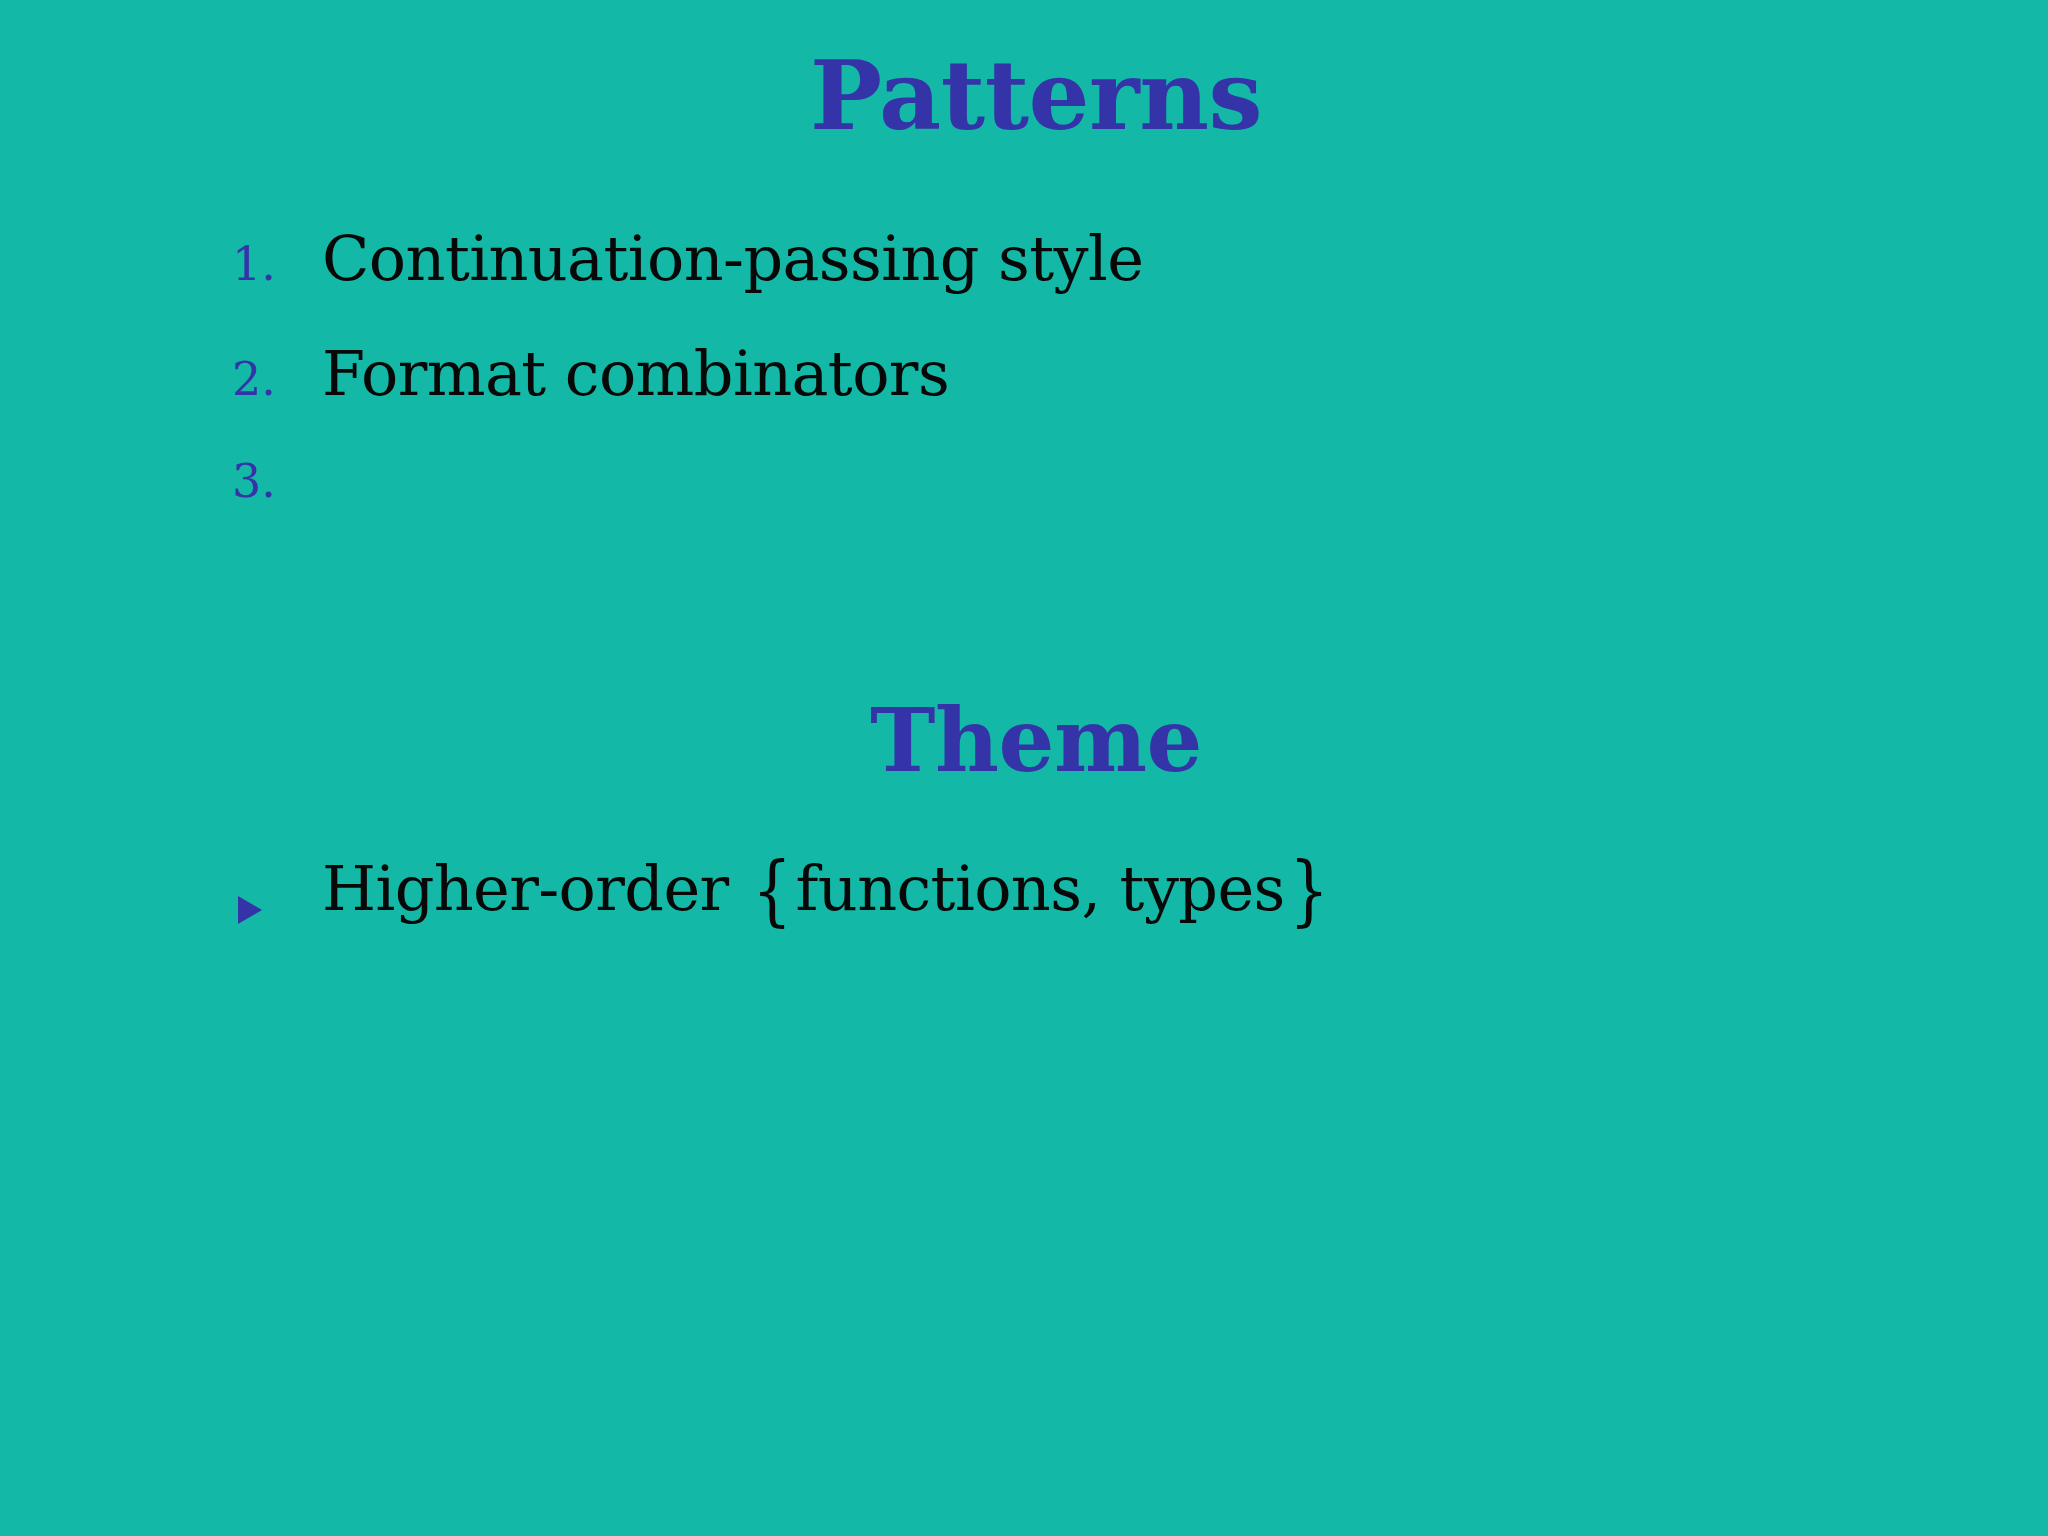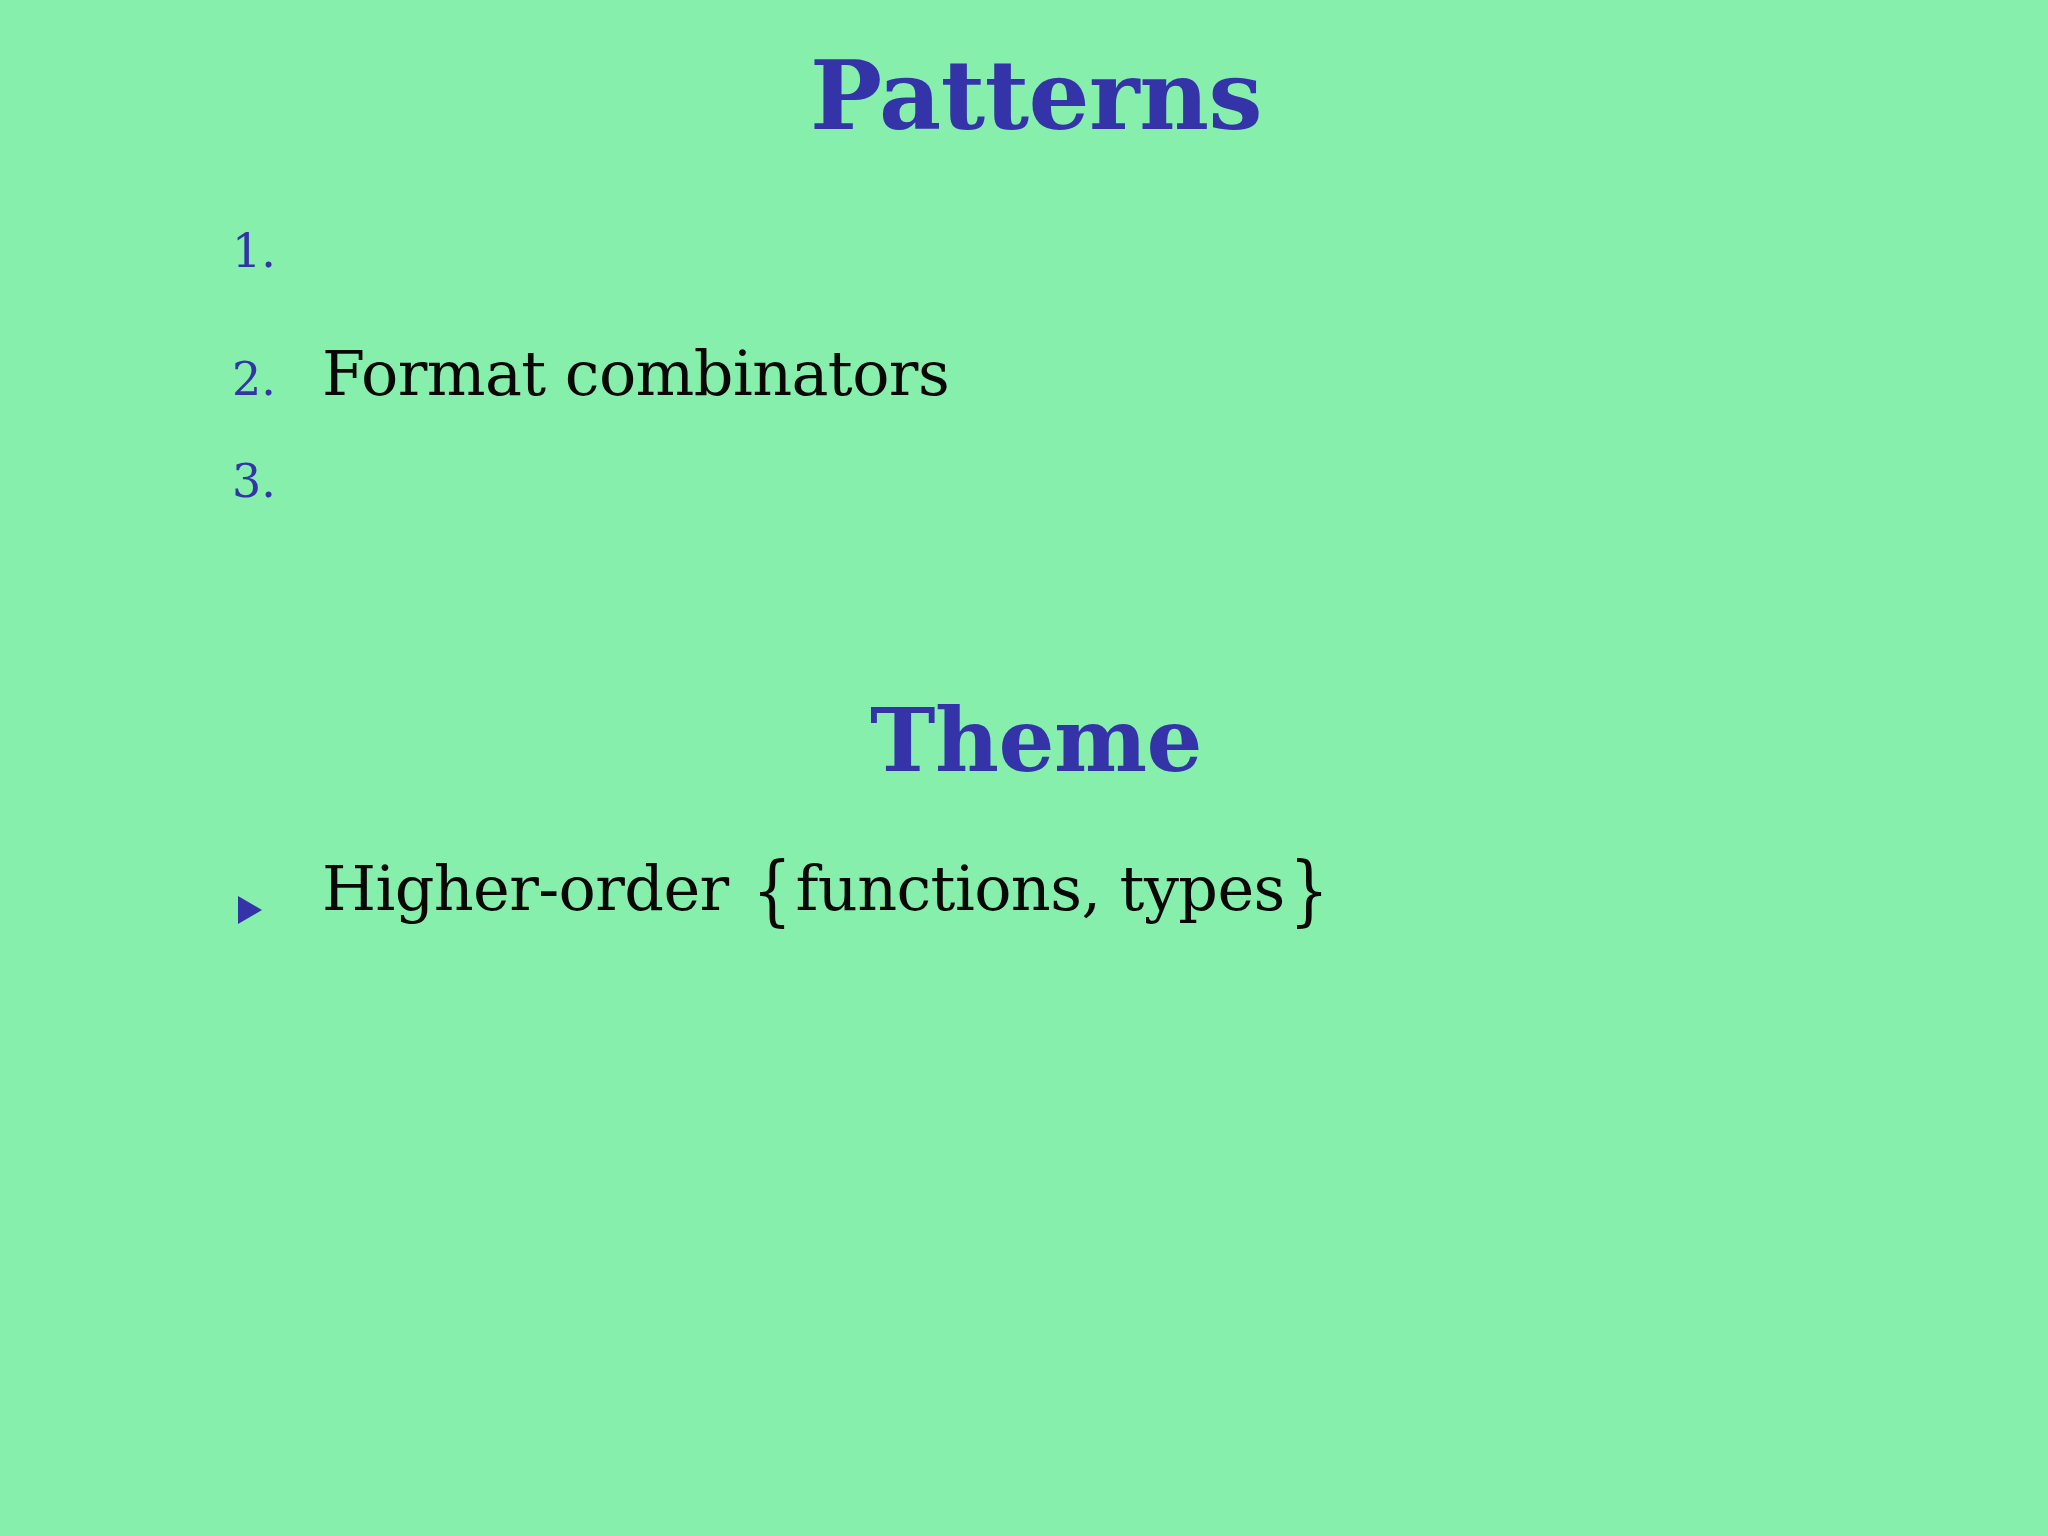--- a/index.html
+++ b/index.html
@@ -110,28 +110,29 @@
     line-height: 0;
     position: relative;
     top: 6px;
     display: inline-block;
     transform: scaleX(0.82);
   }
 </style>
 </head>
 <body>
 
-<div id="slide" style="background: #86efac;">
+<div id="slide" style="background: #14b8a6;">
 
   <div id="heading-patterns" class="slide-heading" style="color: rgb(52, 52, 168);">Patterns</div>
 
   <div id="enumerate-block" class="list-block">
 
     <div class="list-row">
       <span class="item-marker" style="color: rgb(52, 52, 168);">1.</span>
+      <span class="item-text" style="color: rgb(8, 8, 8);">Continuation-passing style</span>
     </div>
 
     <div class="list-row">
       <span class="item-marker" style="color: rgb(52, 52, 168);">2.</span>
       <span class="item-text" style="color: rgb(8, 8, 8);">Format combinators</span>
     </div>
 
     <div class="list-row">
       <span class="item-marker" style="color: rgb(52, 52, 168);">3.</span>
     </div>

